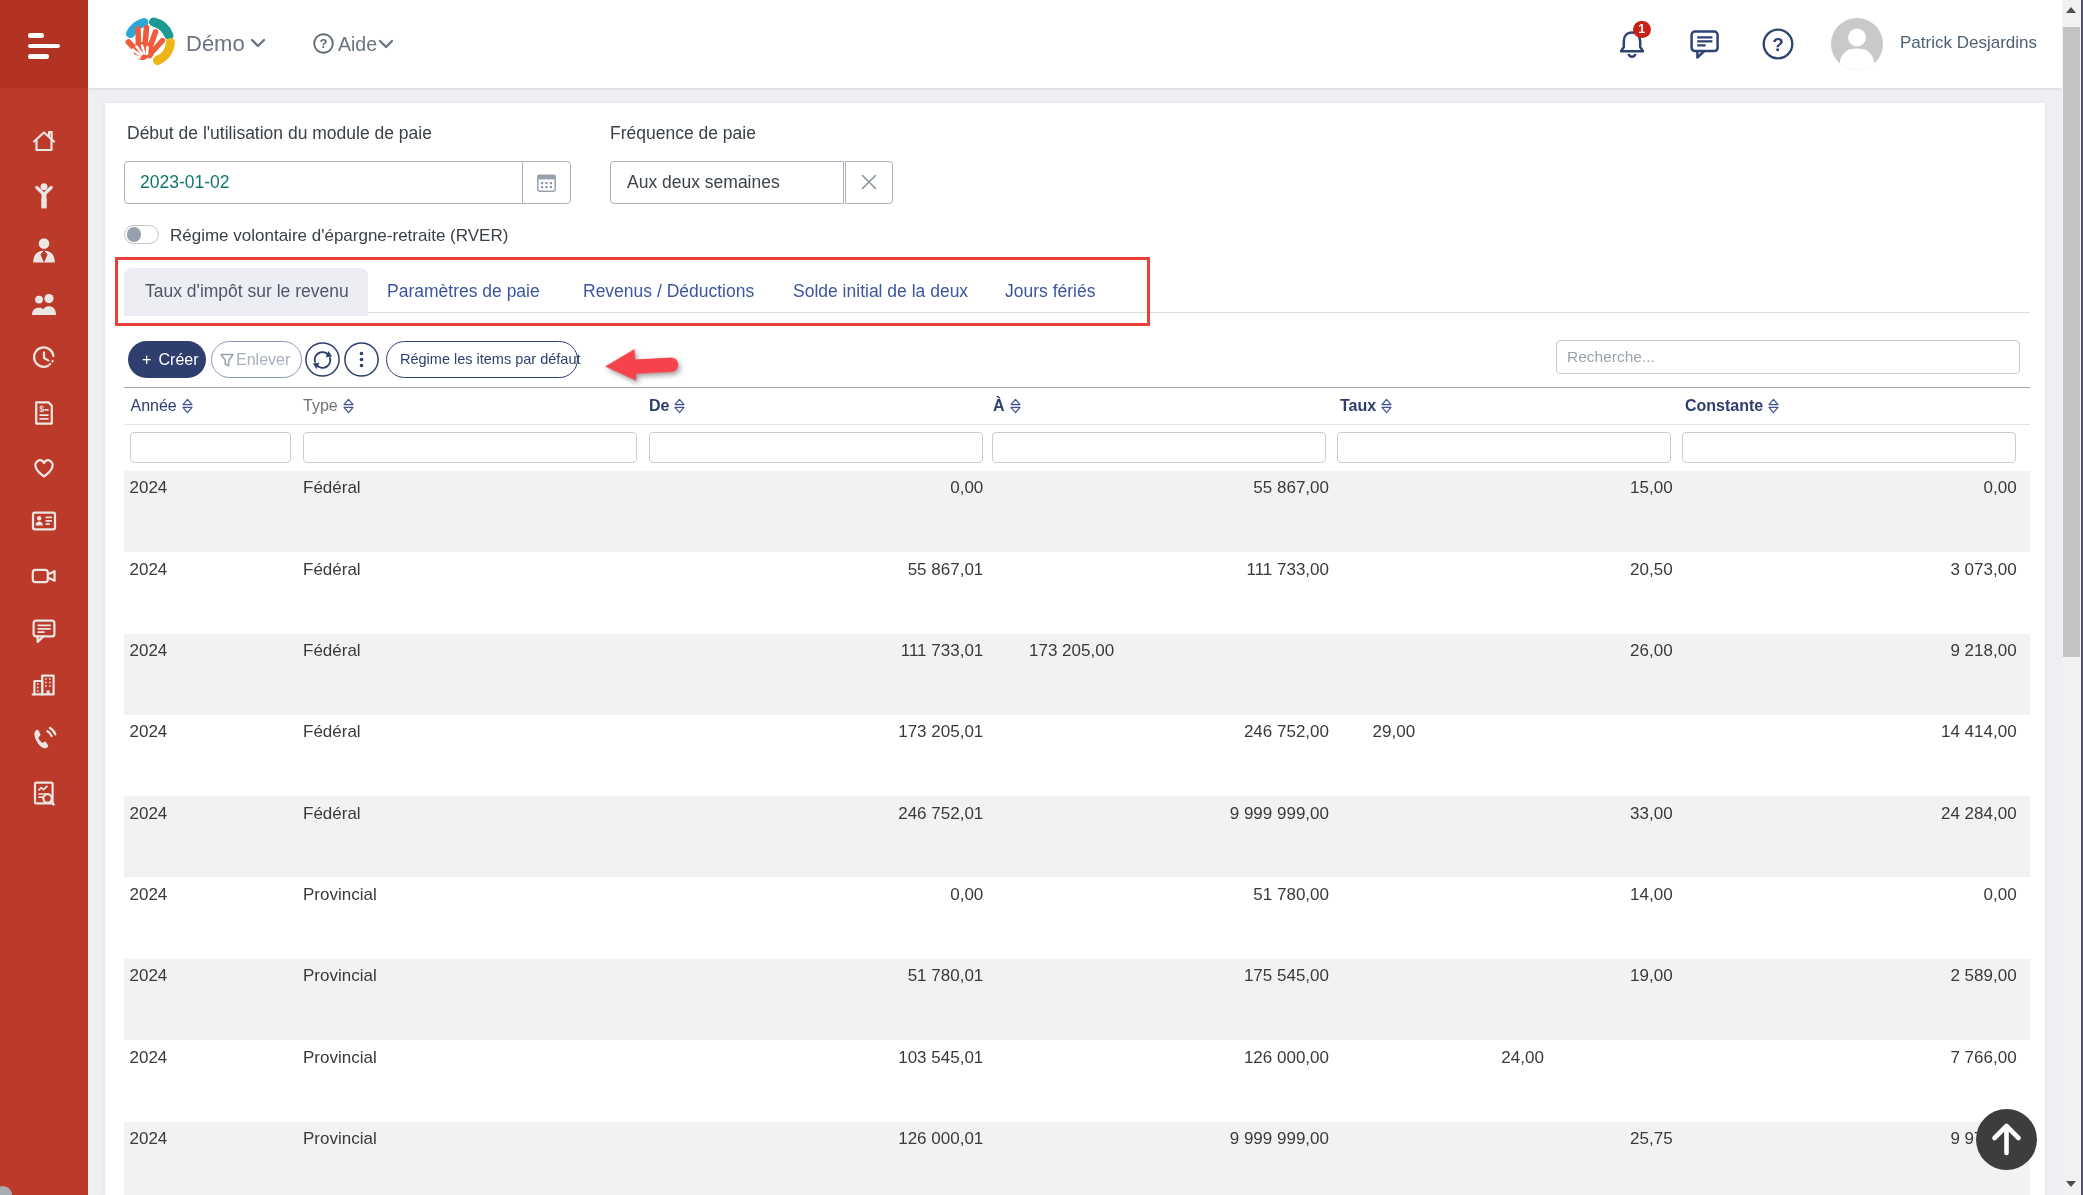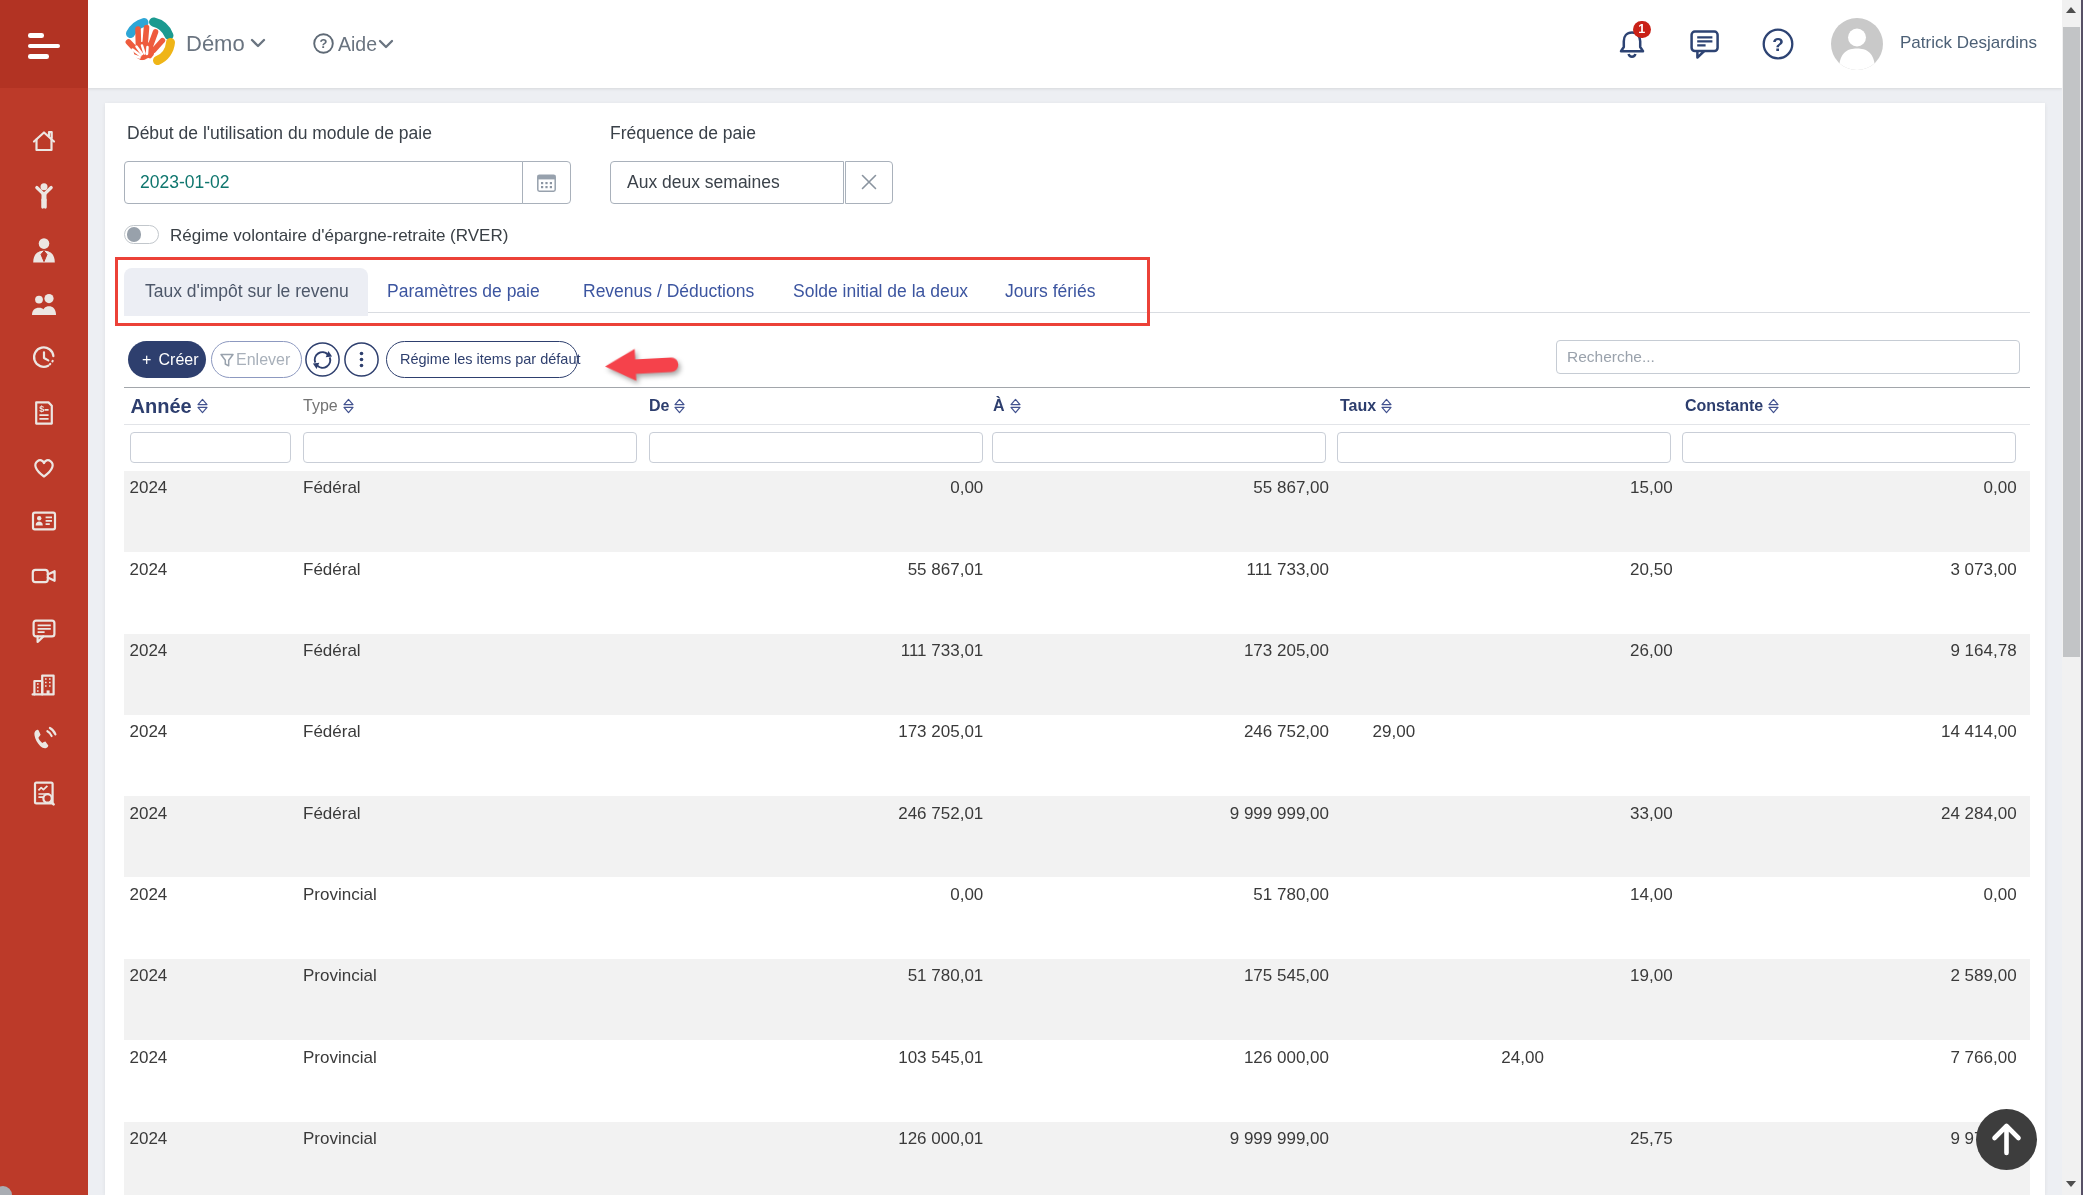--- a/index.html
+++ b/index.html
@@ -215,21 +215,21 @@
 <div class="a txt" style="left:400px;top:340.5px;height:37.5px;line-height:37.5px;font-size:14.5px;color:#2e3f6e">Régime les items par défaut</div>
 <svg class="a" style="left:598px;top:338px" width="95" height="52" viewBox="0 0 95 52">
 <g transform="rotate(-3 45 26)" style="filter:drop-shadow(2px 3px 2.5px rgba(0,0,0,0.35))">
 <path d="M7 26.5 L37.5 10.5 L37.5 21 L73 21 a7.2 7.2 0 0 1 0 14.5 L37.5 35.5 L37.5 42.5 Z" fill="#f5424b"></path>
 </g>
   </svg>
 <div class="a" style="left:1556px;top:340px;width:464px;height:34px;border:1px solid #c6ccd4;border-radius:4px;background:#fff"></div>
 <div class="a txt" style="left:1567px;top:340px;height:34px;line-height:34px;font-size:15.5px;color:#9aa2ac">Recherche...</div>
 <div class="a" style="left:124px;top:387px;width:1906px;height:1.2px;background:#a2a6ab"></div>
 <div class="a" style="left:124px;top:424px;width:1906px;height:1px;background:#e2e4e8"></div>
-<div class="a txt" style="left:130.5px;top:388px;height:36px;line-height:36px;font-size:20px;font-weight:bold;color:#2d3e6e;display:flex;align-items:center">Année<svg style="margin-left:5px" width="11" height="16" viewBox="0 0 11 16">
+<div class="a txt" style="left:130.5px;top:388px;height:36px;line-height:36px;font-size:16px;font-weight:normal;color:#2d3e6e;display:flex;align-items:center">Année<svg style="margin-left:5px" width="11" height="16" viewBox="0 0 11 16">
       <path d="M1 6.6 L5.5 1.4 L10 6.6 Z" stroke="#42528f" stroke-width="1.2" fill="none" stroke-linejoin="round"></path>
       <path d="M1 9.4 L5.5 14.6 L10 9.4 Z" stroke="#42528f" stroke-width="1.2" fill="none" stroke-linejoin="round"></path>
     </svg></div>
 <div class="a txt" style="left:303px;top:388px;height:36px;line-height:36px;font-size:16px;font-weight:normal;color:#737373;display:flex;align-items:center">Type<svg style="margin-left:5px" width="11" height="16" viewBox="0 0 11 16">
       <path d="M1 6.6 L5.5 1.4 L10 6.6 Z" stroke="#42528f" stroke-width="1.2" fill="none" stroke-linejoin="round"></path>
       <path d="M1 9.4 L5.5 14.6 L10 9.4 Z" stroke="#42528f" stroke-width="1.2" fill="none" stroke-linejoin="round"></path>
     </svg></div>
 <div class="a txt" style="left:649px;top:388px;height:36px;line-height:36px;font-size:16px;font-weight:bold;color:#2d3e6e;display:flex;align-items:center">De<svg style="margin-left:5px" width="11" height="16" viewBox="0 0 11 16">
       <path d="M1 6.6 L5.5 1.4 L10 6.6 Z" stroke="#42528f" stroke-width="1.2" fill="none" stroke-linejoin="round"></path>
       <path d="M1 9.4 L5.5 14.6 L10 9.4 Z" stroke="#42528f" stroke-width="1.2" fill="none" stroke-linejoin="round"></path>
@@ -262,23 +262,23 @@
 <div class="a txt" style="left:129.5px;top:559.7px;font-size:17px;color:#3a3a3a">2024</div>
 <div class="a txt" style="left:303px;top:559.7px;font-size:17px;color:#3a3a3a">Fédéral</div>
 <div class="a txt" style="left:683.3px;top:559.7px;width:300px;text-align:right;font-size:17px;color:#3a3a3a">55 867,01</div>
 <div class="a txt" style="left:1029px;top:559.7px;width:300px;text-align:right;font-size:17px;color:#3a3a3a">111 733,00</div>
 <div class="a txt" style="left:1372.6px;top:559.7px;width:300px;text-align:right;font-size:17px;color:#3a3a3a">20,50</div>
 <div class="a txt" style="left:1716.6px;top:559.7px;width:300px;text-align:right;font-size:17px;color:#3a3a3a">3 073,00</div>
 <div class="a" style="left:124px;top:633.6px;width:1906px;height:81.3px;background:#f2f2f2"></div>
 <div class="a txt" style="left:129.5px;top:641.1px;font-size:17px;color:#3a3a3a">2024</div>
 <div class="a txt" style="left:303px;top:641.1px;font-size:17px;color:#3a3a3a">Fédéral</div>
 <div class="a txt" style="left:683.3px;top:641.1px;width:300px;text-align:right;font-size:17px;color:#3a3a3a">111 733,01</div>
-<div class="a txt" style="left:1029px;top:641.1px;width:300px;text-align:right;font-size:17px;color:#3a3a3a">173 205,00</div>
+<div class="a txt" style="left:1029px;top:641.1px;width:300px;text-align:left;font-size:17px;color:#3a3a3a">173 205,00</div>
 <div class="a txt" style="left:1372.6px;top:641.1px;width:300px;text-align:right;font-size:17px;color:#3a3a3a">26,00</div>
-<div class="a txt" style="left:1716.6px;top:641.1px;width:300px;text-align:right;font-size:17px;color:#3a3a3a">9 164,78</div>
+<div class="a txt" style="left:1716.6px;top:641.1px;width:300px;text-align:right;font-size:17px;color:#3a3a3a">9 218,00</div>
 <div class="a txt" style="left:129.5px;top:722.4px;font-size:17px;color:#3a3a3a">2024</div>
 <div class="a txt" style="left:303px;top:722.4px;font-size:17px;color:#3a3a3a">Fédéral</div>
 <div class="a txt" style="left:683.3px;top:722.4px;width:300px;text-align:right;font-size:17px;color:#3a3a3a">173 205,01</div>
 <div class="a txt" style="left:1029px;top:722.4px;width:300px;text-align:right;font-size:17px;color:#3a3a3a">246 752,00</div>
 <div class="a txt" style="left:1372.6px;top:722.4px;width:300px;font-size:17px;color:#3a3a3a">29,00</div>
 <div class="a txt" style="left:1716.6px;top:722.4px;width:300px;text-align:right;font-size:17px;color:#3a3a3a">14 414,00</div>
 <div class="a" style="left:124px;top:796.2px;width:1906px;height:81.3px;background:#f2f2f2"></div>
 <div class="a txt" style="left:129.5px;top:803.7px;font-size:17px;color:#3a3a3a">2024</div>
 <div class="a txt" style="left:303px;top:803.7px;font-size:17px;color:#3a3a3a">Fédéral</div>
 <div class="a txt" style="left:683.3px;top:803.7px;width:300px;text-align:right;font-size:17px;color:#3a3a3a">246 752,01</div>

